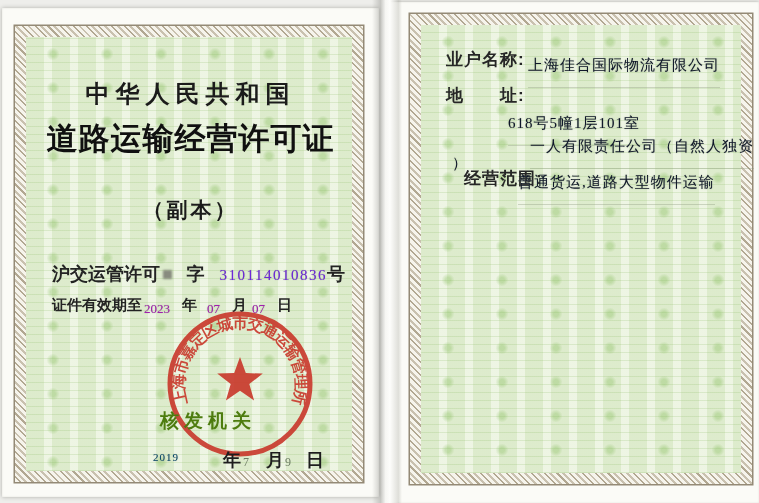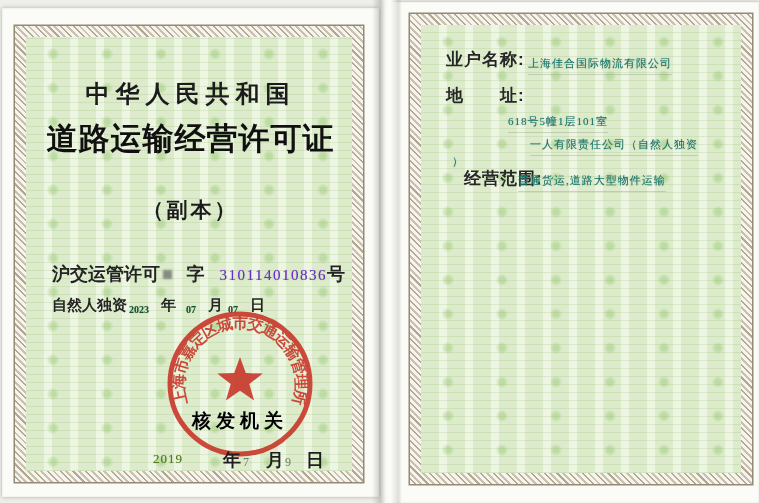--- a/index.html
+++ b/index.html
@@ -39,41 +39,41 @@
   .center{left:0;width:100%;text-align:center;}
   .country{top:70px;font-family:"Liberation Serif",serif;font-weight:bold;font-size:24px;letter-spacing:6px;color:#1b1b1b;}
   .doc-title{top:110px;font-family:"Liberation Sans",sans-serif;font-weight:900;font-size:31px;letter-spacing:1px;color:#101010;}
   .subtitle{top:188px;font-family:"Liberation Serif",serif;font-weight:bold;font-size:21px;letter-spacing:3px;color:#1b1b1b;}
   .license-line{top:254px;left:50px;right:34px;display:flex;align-items:baseline;font-weight:bold;font-size:18px;color:#232323;}
   .redaction{display:inline-block;width:11px;height:9px;margin-left:3px;background:#6c6c66;filter:blur(1.2px);opacity:.75;align-self:center;}
   .lic-word{margin-left:15px;}
   .lic-number{margin-left:15px;font-family:"Liberation Serif",serif;font-weight:normal;font-size:15px;letter-spacing:1.5px;color:#6d28d9;text-shadow:0 0 1px rgba(120,135,110,.7);}
   .lic-suffix{margin-left:auto;}
   .validity-line{top:288px;left:50px;display:flex;align-items:baseline;font-weight:bold;font-size:15px;color:#232323;}
-  .num{font-family:"Liberation Serif",serif;font-weight:bold;font-size:10px;color:#14532d;text-shadow:0 0 1px rgba(120,135,110,.7);position:relative;top:3px;}
+  .num{font-family:"Liberation Serif",serif;font-weight:normal;font-size:13px;color:#a21caf;text-shadow:0 0 1px rgba(120,135,110,.7);position:relative;top:3px;}
   .v-year{margin-left:2px;}
   .v-u1{margin-left:12px;}
   .v-month{margin-left:10px;}
   .v-u2{margin-left:12px;}
   .v-day{margin-left:5px;}
   .v-u3{margin-left:12px;}
   .stamp{position:absolute;left:158px;top:296px;width:160px;height:160px;z-index:2;opacity:.9;}
-  .issuer{left:158px;top:400px;width:160px;text-align:center;font-weight:bold;font-size:19px;letter-spacing:5px;color:#000000;z-index:4;}
+  .issuer{left:158px;top:400px;width:160px;text-align:left;font-weight:bold;font-size:19px;letter-spacing:5px;color:#4d7c0f;z-index:4;}
   .issue-date{top:440px;left:0;width:100%;height:26px;}
   .issue-date span{position:absolute;}
-  .d-year{left:151px;top:3px;font-family:"Liberation Serif",serif;font-size:13px;color:#4d7c0f;letter-spacing:1px;text-shadow:0 0 1px rgba(120,135,110,.7);}
+  .d-year{left:151px;top:3px;font-family:"Liberation Serif",serif;font-size:11px;color:#0c4a6e;letter-spacing:1px;text-shadow:0 0 1px rgba(120,135,110,.7);}
   .d-u{font-weight:bold;font-size:18px;color:#1d1d1d;}
   .d-u1{left:221px;}
   .d-month{left:241px;top:7px;font-family:"Liberation Serif",serif;font-size:12px;color:#6d7c64;}
   .d-u2{left:264px;}
   .d-day{left:283px;top:7px;font-family:"Liberation Serif",serif;font-size:12px;color:#6d7c64;}
   .d-u3{left:304px;}
   
   .field-label{font-weight:bold;font-size:17px;letter-spacing:1px;color:#262626;}
-  .field-value{font-family:"Liberation Serif",serif;font-size:11px;color:#0f766e;letter-spacing:1px;text-shadow:0 0 1.2px rgba(140,155,125,.8);border-bottom:1px solid rgba(135,150,120,.35);padding-bottom:3px;}
+  .field-value{font-family:"Liberation Serif",serif;font-size:15px;color:#0f172a;letter-spacing:1px;text-shadow:0 0 1.2px rgba(140,155,125,.8);border-bottom:1px solid rgba(135,150,120,.35);padding-bottom:12px;}
   .fl-name{left:58px;top:46px;}  .fv-name{left:140px;top:54px;}
   .fl-addr{left:58px;top:82px;}  .fv-addr1{left:126px;top:95px;} .fv-addr2{left:120px;top:112px;}
   .fl-econ{left:58px;top:127px;} .fv-econ1{left:142px;top:135px;} .fv-econ2{left:64px;top:152px;border-bottom:none;}
   .fl-scope{left:76px;top:165px;}.fv-scope{left:130px;top:171px;}
 </style>
 </head>
 <body>
 
 <div class="page page-left">
   <div class="frame frame-left">
@@ -86,21 +86,21 @@
 
   <div class="txt license-line">
     <span>沪交运管许可</span>
     <span class="redaction"></span>
     <span class="lic-word">字</span>
     <span class="lic-number">310114010836</span>
     <span class="lic-suffix">号</span>
   </div>
 
   <div class="txt validity-line">
-    <span>自然人独资</span>
+    <span>证件有效期至</span>
     <span class="num v-year">2023</span>
     <span class="v-u1">年</span>
     <span class="num v-month">07</span>
     <span class="v-u2">月</span>
     <span class="num v-day">07</span>
     <span class="v-u3">日</span>
   </div>
 
   <svg class="stamp" viewBox="0 0 160 160">
     <defs>

